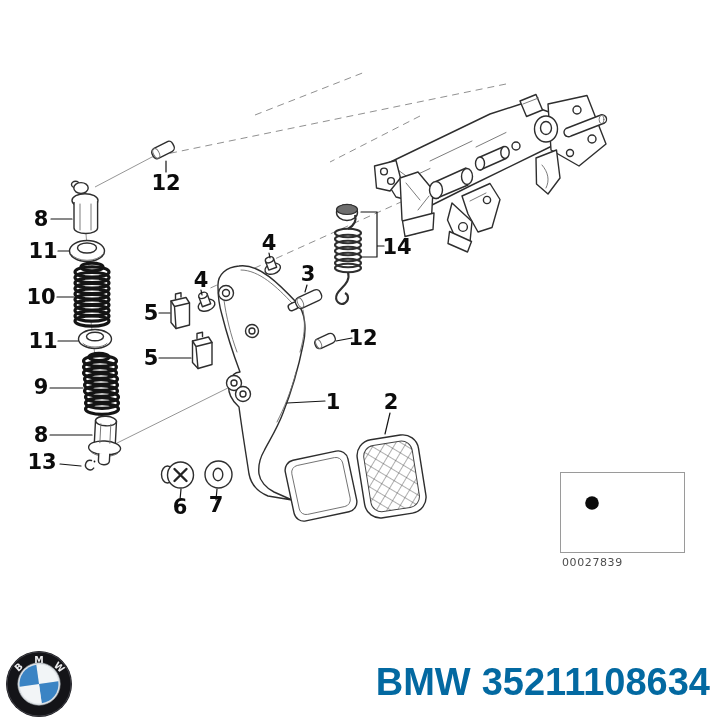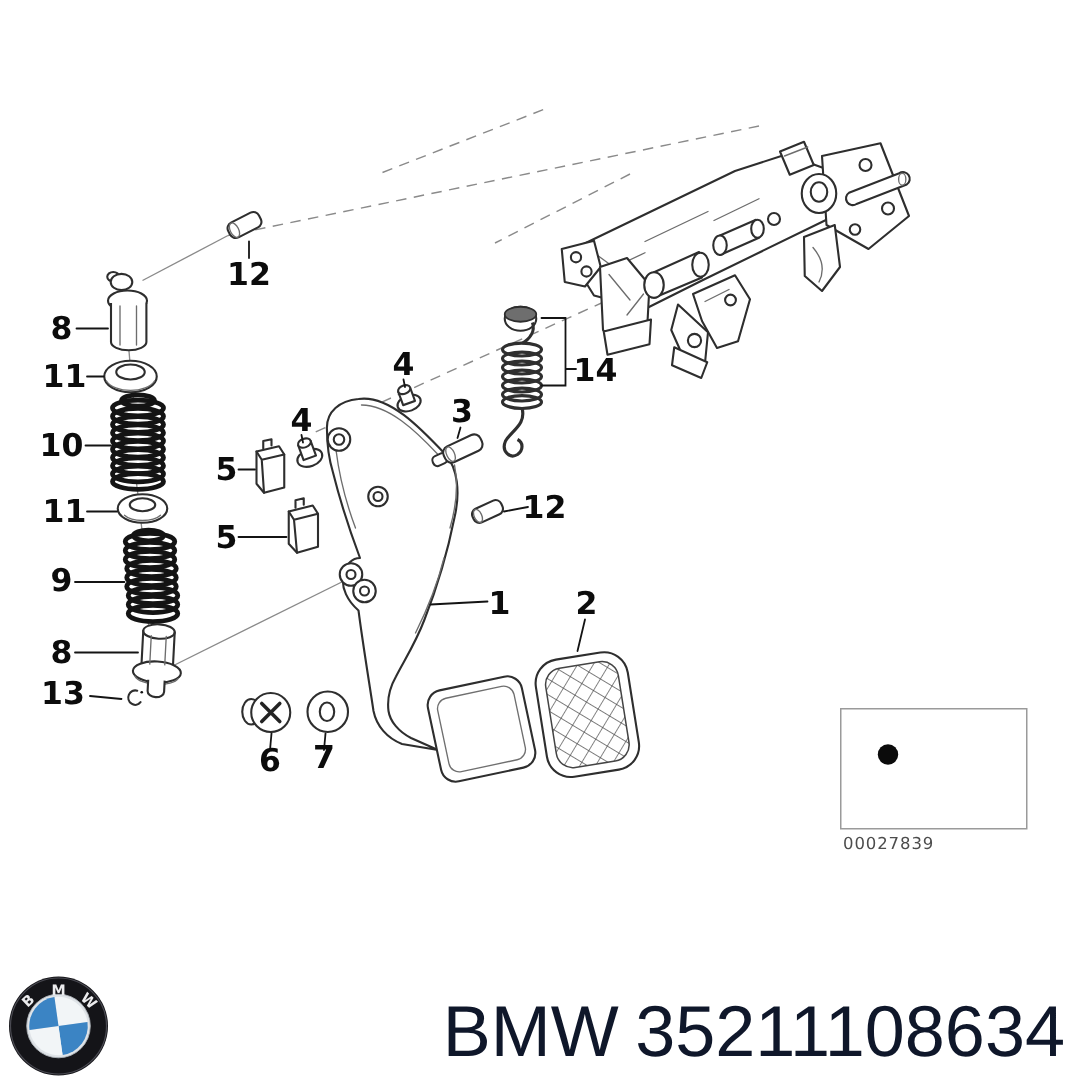--- a/index.html
+++ b/index.html
@@ -11,22 +11,22 @@
   .ln{fill:none;stroke:#2e2e2e;stroke-width:1.4;stroke-linecap:round;stroke-linejoin:round;}
   .tn{fill:none;stroke:#6d6d6d;stroke-width:0.9;stroke-linecap:round;}
   .lead{fill:none;stroke:#141414;stroke-width:1.2;stroke-linecap:round;}
   .dash{fill:none;stroke:#8a8a8a;stroke-width:0.95;stroke-dasharray:7 5;}
   .thin{fill:none;stroke:#8a8a8a;stroke-width:0.9;}
   .coil{fill:none;stroke:#141414;stroke-width:3.2;}
   .coil14{fill:none;stroke:#2f2f2f;stroke-width:2.1;}
   .lbl{font-family:"DejaVu Sans",sans-serif;font-weight:bold;font-size:21px;fill:#0c0c0c;text-anchor:middle;}
   .boxlbl{font-family:"DejaVu Sans",sans-serif;font-size:11px;fill:#4d4d4d;letter-spacing:0.6px;}
   .bmw-letter{font-family:"DejaVu Sans",sans-serif;font-weight:bold;font-size:9.5px;fill:#ececee;text-anchor:middle;}
-  .footer-text{position:absolute;top:661px;right:10px;font-size:48px;font-weight:400;
-               color:#0f172a;letter-spacing:0;white-space:nowrap;}
+  .footer-text{position:absolute;top:661px;right:10px;font-size:38px;font-weight:700;
+               color:#0369a1;letter-spacing:0;white-space:nowrap;}
   .footer-text .num{margin-left:11px;}
   .logo-wrap{position:absolute;left:2px;top:650px;width:74px;height:70px;}
 </style>
 </head>
 <body>
 
 <svg class="diagram-svg" width="720" height="720" viewBox="0 0 720 720" xmlns="http://www.w3.org/2000/svg">
   <defs>
     <pattern id="waffle" width="9" height="9" patternUnits="userSpaceOnUse" patternTransform="rotate(40 390 475)">
       <path d="M0,0 H9 M0,0 V9" stroke="#4d4d4d" stroke-width="0.9" fill="none"></path>

